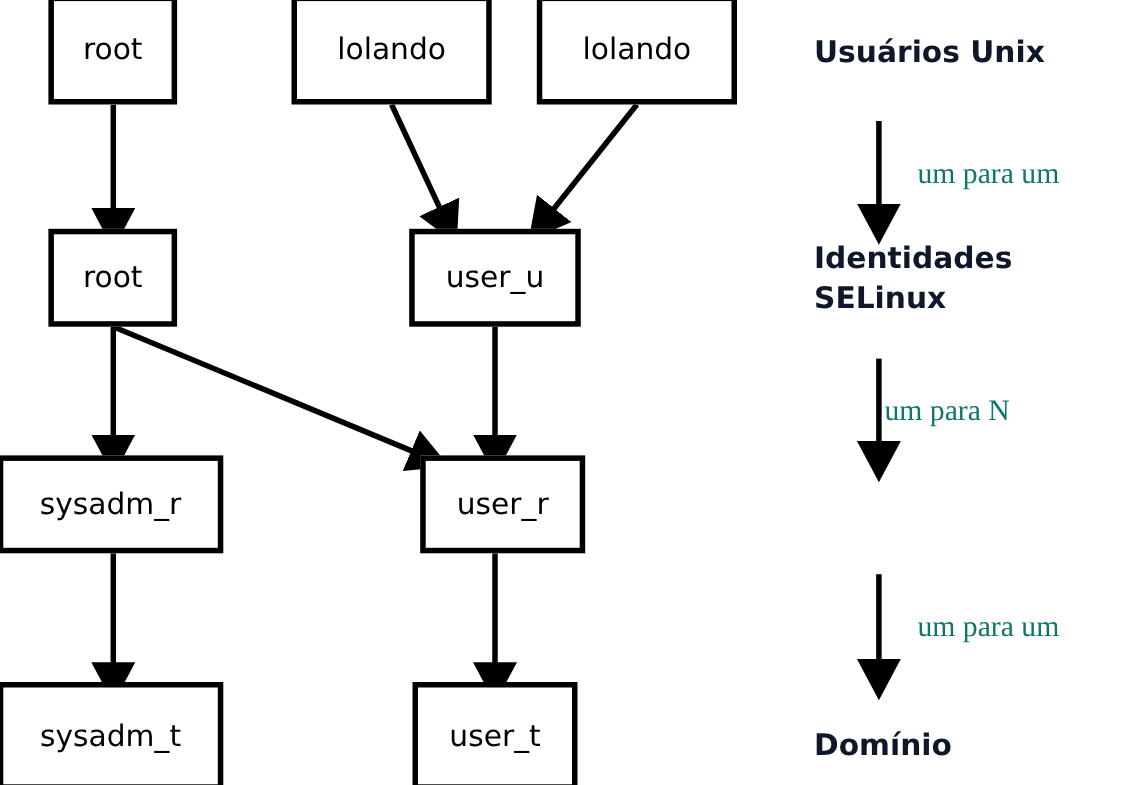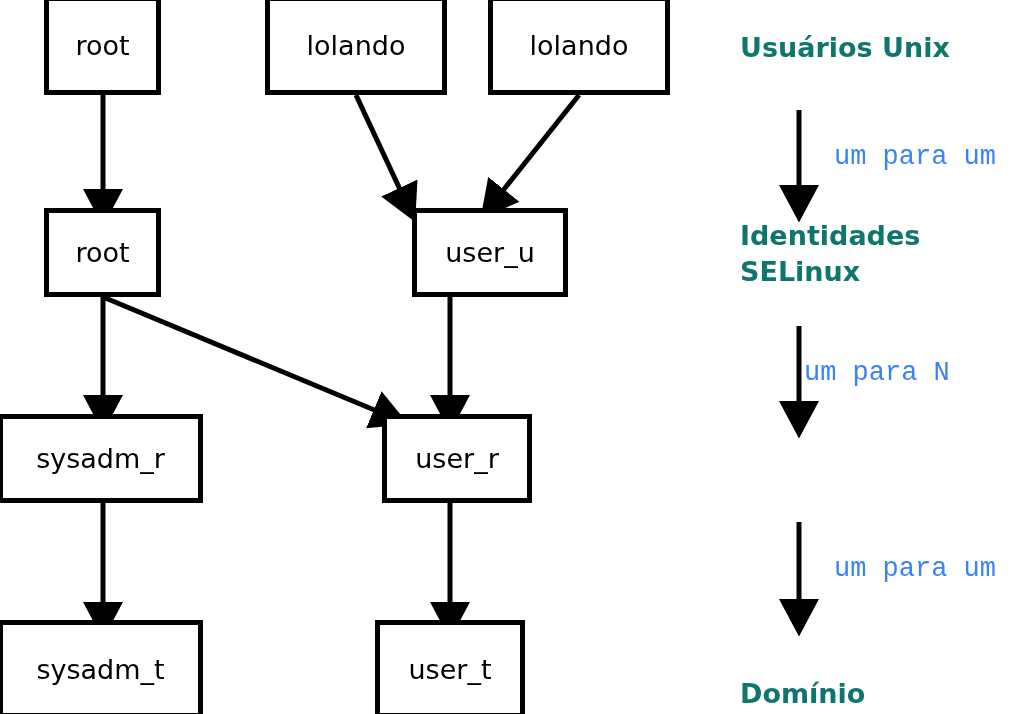--- a/index.html
+++ b/index.html
@@ -45,31 +45,31 @@
     line-height: 1;
     color: #000000;
     letter-spacing: 0px;
     white-space: nowrap;
   }
   .legend-label {
     position: absolute;
     font-family: "DejaVu Sans", "Liberation Sans", sans-serif;
     font-size: 27px;
     font-weight: bold;
-    color: #0f766e;
+    color: #0f172a;
     white-space: nowrap;
     line-height: 36px;
     z-index: 3;
   }
   .legend-edge-label {
     position: absolute;
-    font-family: Liberation Mono, monospace;
+    font-family: Liberation Serif, serif;
     font-size: 27px;
     font-weight: 400;
-    color: #3b82f6;
+    color: #0f766e;
     white-space: nowrap;
     line-height: 1;
     z-index: 3;
     text-align: right;
   }
 </style>
 </head>
 <body>
 
 <div id="canvas">
@@ -111,21 +111,21 @@
   </div>
 
   <div class="node" style="left:488px; top:-4px; width:182px; height:99px;">
     <span class="node-label">lolando</span>
   </div>
 
   <div class="node" style="left:44px; top:208px; width:117px; height:89px;">
     <span class="node-label">root</span>
   </div>
 
-  <div class="node" style="left:372px; top:208px; width:156px; height:89px;margin-left:40px;">
+  <div class="node" style="left:372px; top:208px; width:156px; height:89px;">
     <span class="node-label">user_u</span>
   </div>
 
   <div class="node" style="left:-2px; top:414px; width:205px; height:89px;">
     <span class="node-label">sysadm_r</span>
   </div>
 
   <div class="node" style="left:382px; top:414px; width:150px; height:89px;">
     <span class="node-label">user_r</span>
   </div>
@@ -139,21 +139,21 @@
   </div>
 
   <div class="legend-label" style="left:740px; top:30px;">Usuários Unix</div>
 
   <div class="legend-label" style="left:740px; top:218px;">
     <div>Identidades</div>
     <div>SELinux</div>
   </div>
 
 
-  <div class="legend-label" style="left:740px; top:676px;">Domínio</div>
+  <div class="legend-label" style="left:740px; top:660px;">Domínio</div>
 
   <div class="legend-edge-label" style="left:834px; top:144px;">um para um</div>
 
   <div class="legend-edge-label" style="left:804px; top:360px;">um para N</div>
 
   <div class="legend-edge-label" style="left:834px; top:556px;">um para um</div>
 
 </div>
 
 </body></html>

